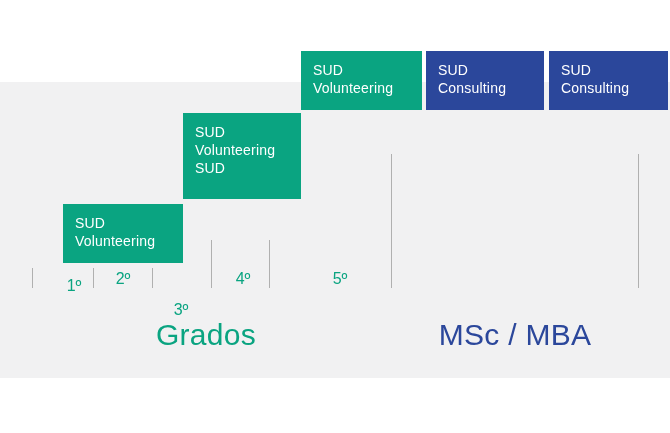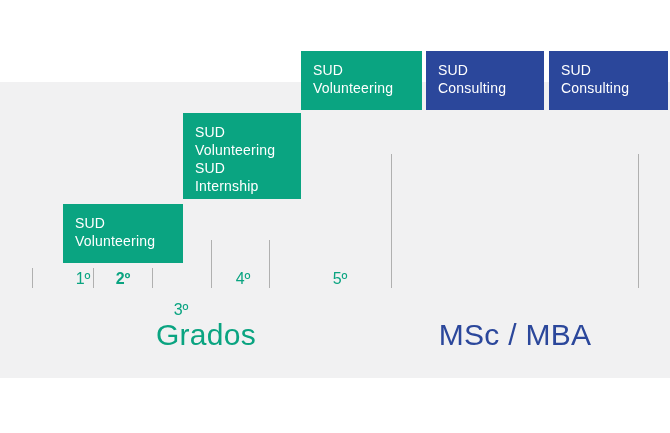--- a/index.html
+++ b/index.html
@@ -48,21 +48,21 @@
   .t6 { left: 391px; } .t7 { left: 638px; }
   .year-label {
     position: absolute;
     top: 270px;
     transform: translateX(-50%);
     color: #0aa481;
     font-size: 16px;
     line-height: 18px;
     white-space: nowrap;
   }
-  .y1 { left: 83px; }  .y2 { left: 123px; font-weight: bold; } .y3 { left: 181px; margin-top: 31px; }
+  .y1 { left: 74px; margin-top: 7px; }  .y2 { left: 123px; } .y3 { left: 181px; margin-top: 31px; }
   .y4 { left: 243px; } .y5 { left: 328px; margin-left: 12px; }
   .section-label {
     position: absolute;
     top: 320px;
     transform: translateX(-50%);
     font-size: 30px;
     line-height: 30px;
     letter-spacing: 0.3px;
     white-space: nowrap;
   }
@@ -78,21 +78,20 @@
 
   <div class="box green box-step1">
     <span class="line">SUD</span>
     <span class="line">Volunteering</span>
   </div>
 
   <div class="box green box-step2">
     <span class="line">SUD</span>
     <span class="line">Volunteering</span>
     <span class="line">SUD</span>
-    <span class="line">Internship</span>
   </div>
 
   <div class="box green box-step3">
     <span class="line">SUD</span>
     <span class="line">Volunteering</span>
   </div>
 
   <div class="box blue box-msc1">
     <span class="line">SUD</span>
     <span class="line">Consulting</span>

